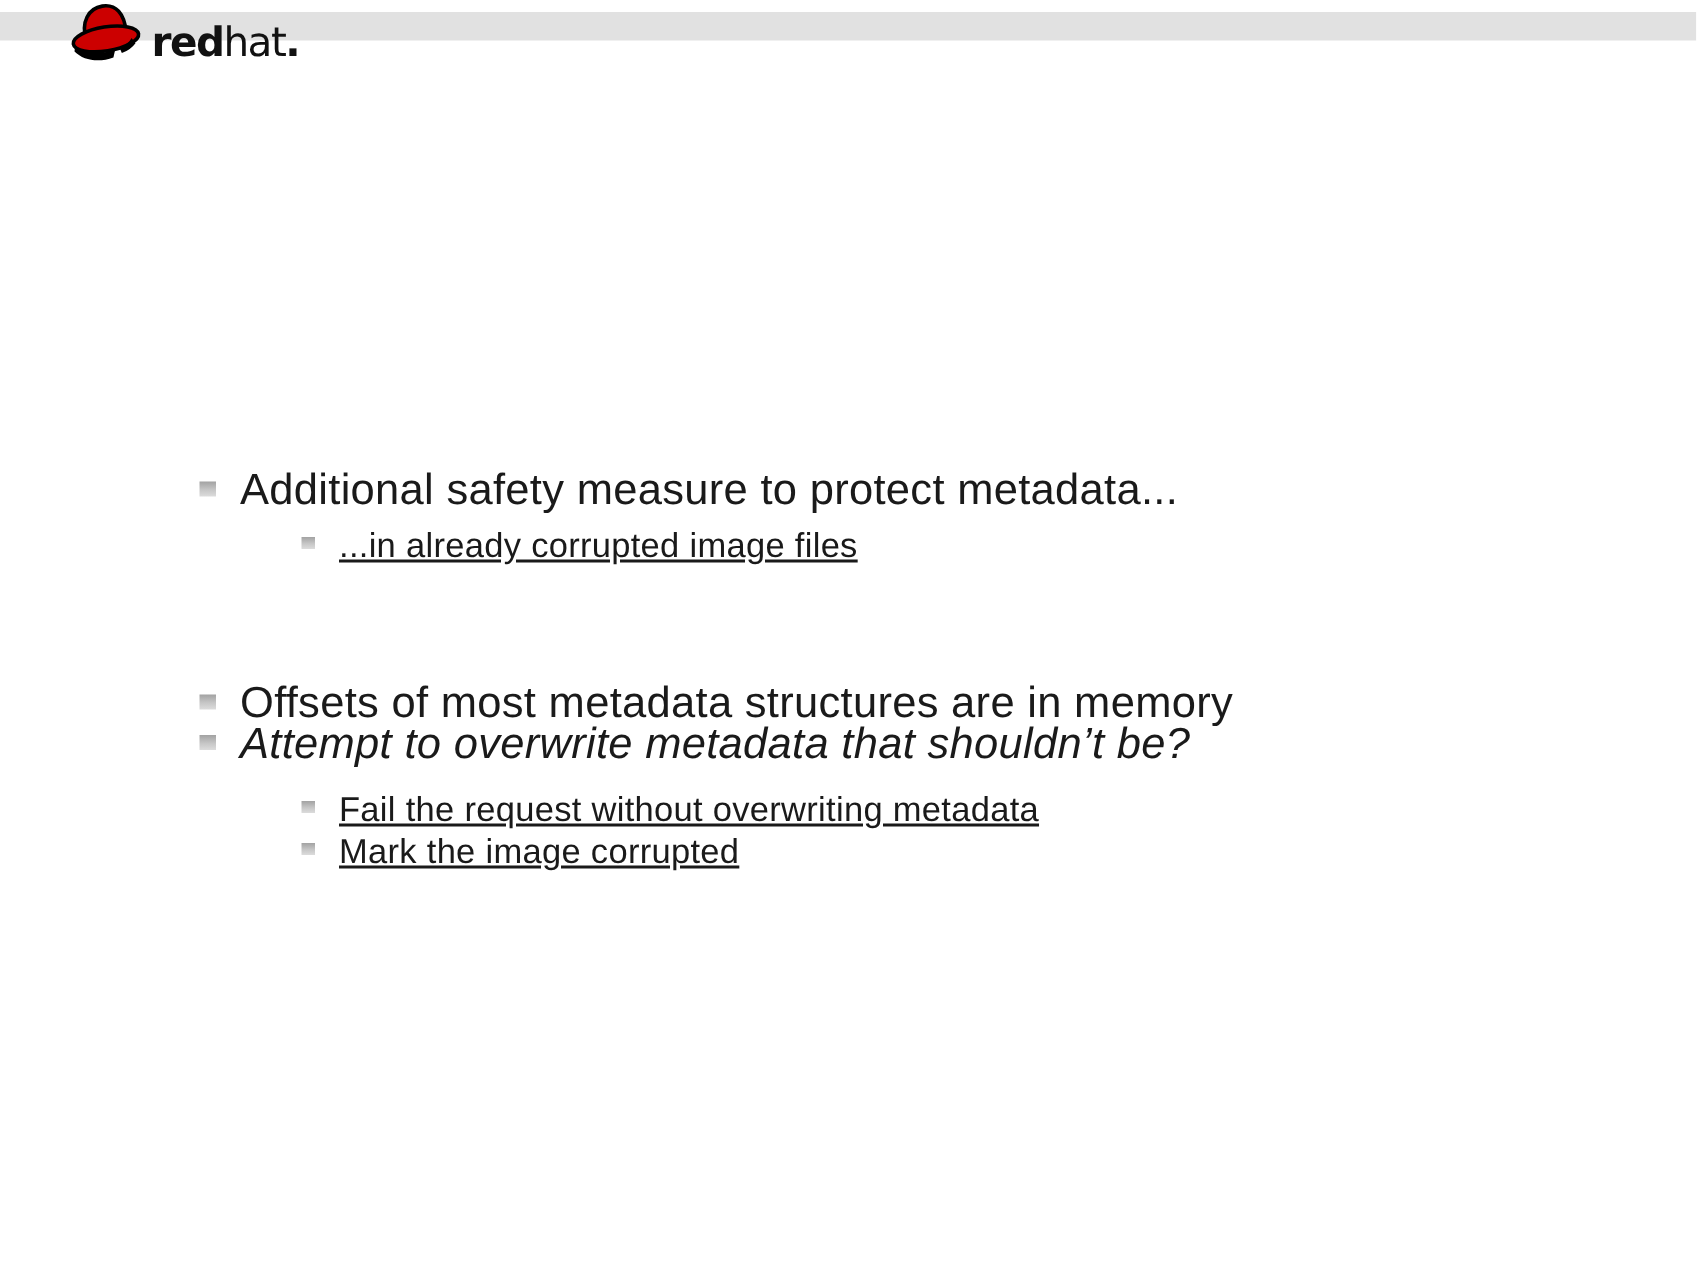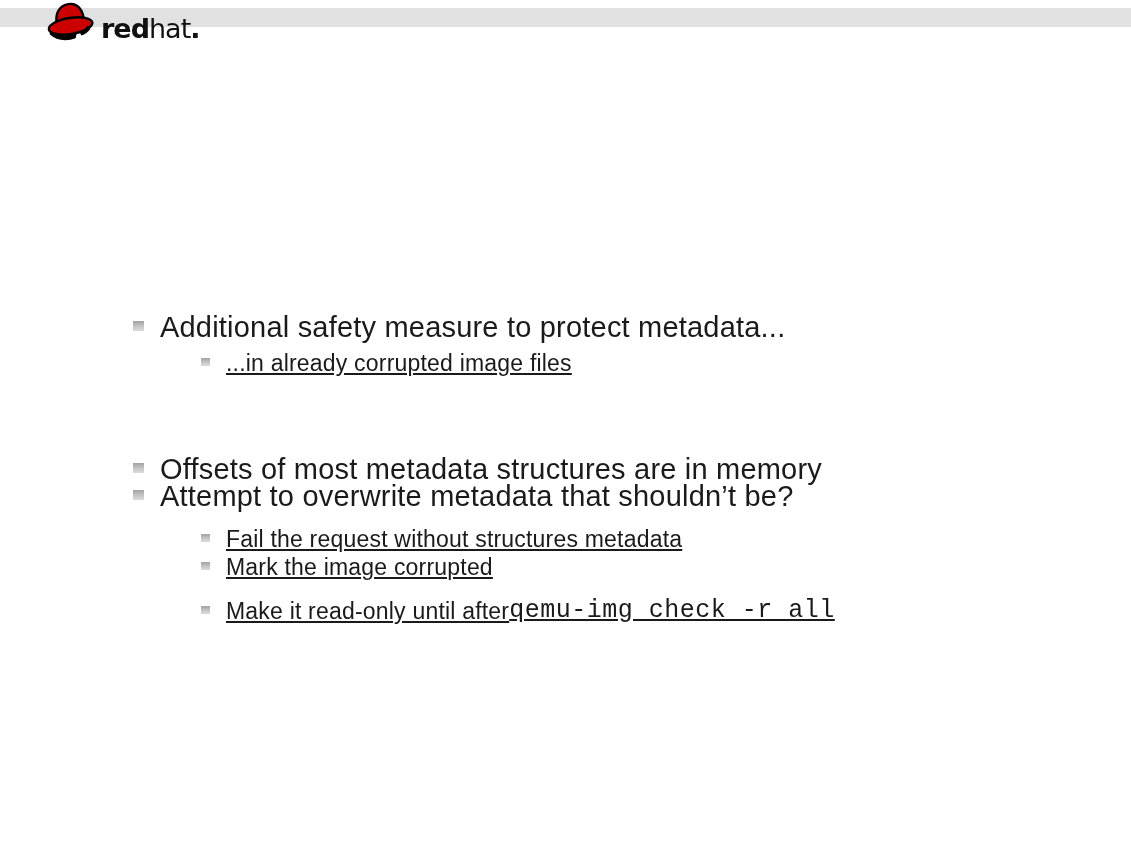--- a/index.html
+++ b/index.html
@@ -59,21 +59,21 @@
   .l2{left:201px;font-size:23px;line-height:28px;letter-spacing:0.2px;text-decoration:underline;}
   .l2 .sq{width:9px;height:8px;margin-right:16px;}
   .code{
     font-family:"Liberation Mono", monospace;
     font-size:25px;letter-spacing:0.5px;
   }
   .r1{top:290px;margin-top:20px;}
   .r2{top:349px;}
   .r3{top:385px;}
   .r4{top:452px;}
-  .r5{top:479px;}
+  .r5{top:479px;font-style:italic;}
   .r6{top:525px;}
   .r7{top:553px;}
   .r8{top:597px;}
 </style>
 </head>
 <body>
 
 <div class="slide">
 
   <div class="band"></div>
@@ -107,27 +107,22 @@
     <span>Offsets of most metadata structures are in memory</span>
   </div>
 
   <div class="row l1 r5">
     <span class="sq"></span>
     <span>Attempt to overwrite metadata that shouldn’t be?</span>
   </div>
 
   <div class="row l2 r6">
     <span class="sq"></span>
-    <span>Fail the request without structures metadata</span>
+    <span>Fail the request without overwriting metadata</span>
   </div>
 
   <div class="row l2 r7">
     <span class="sq"></span>
     <span>Mark the image corrupted</span>
   </div>
 
-  <div class="row l2 r8">
-    <span class="sq"></span>
-    <span>Make it read-only until after </span>
-      <span class="code">qemu-img check -r all</span>
-  </div>
 
 </div>
 
 </body></html>

